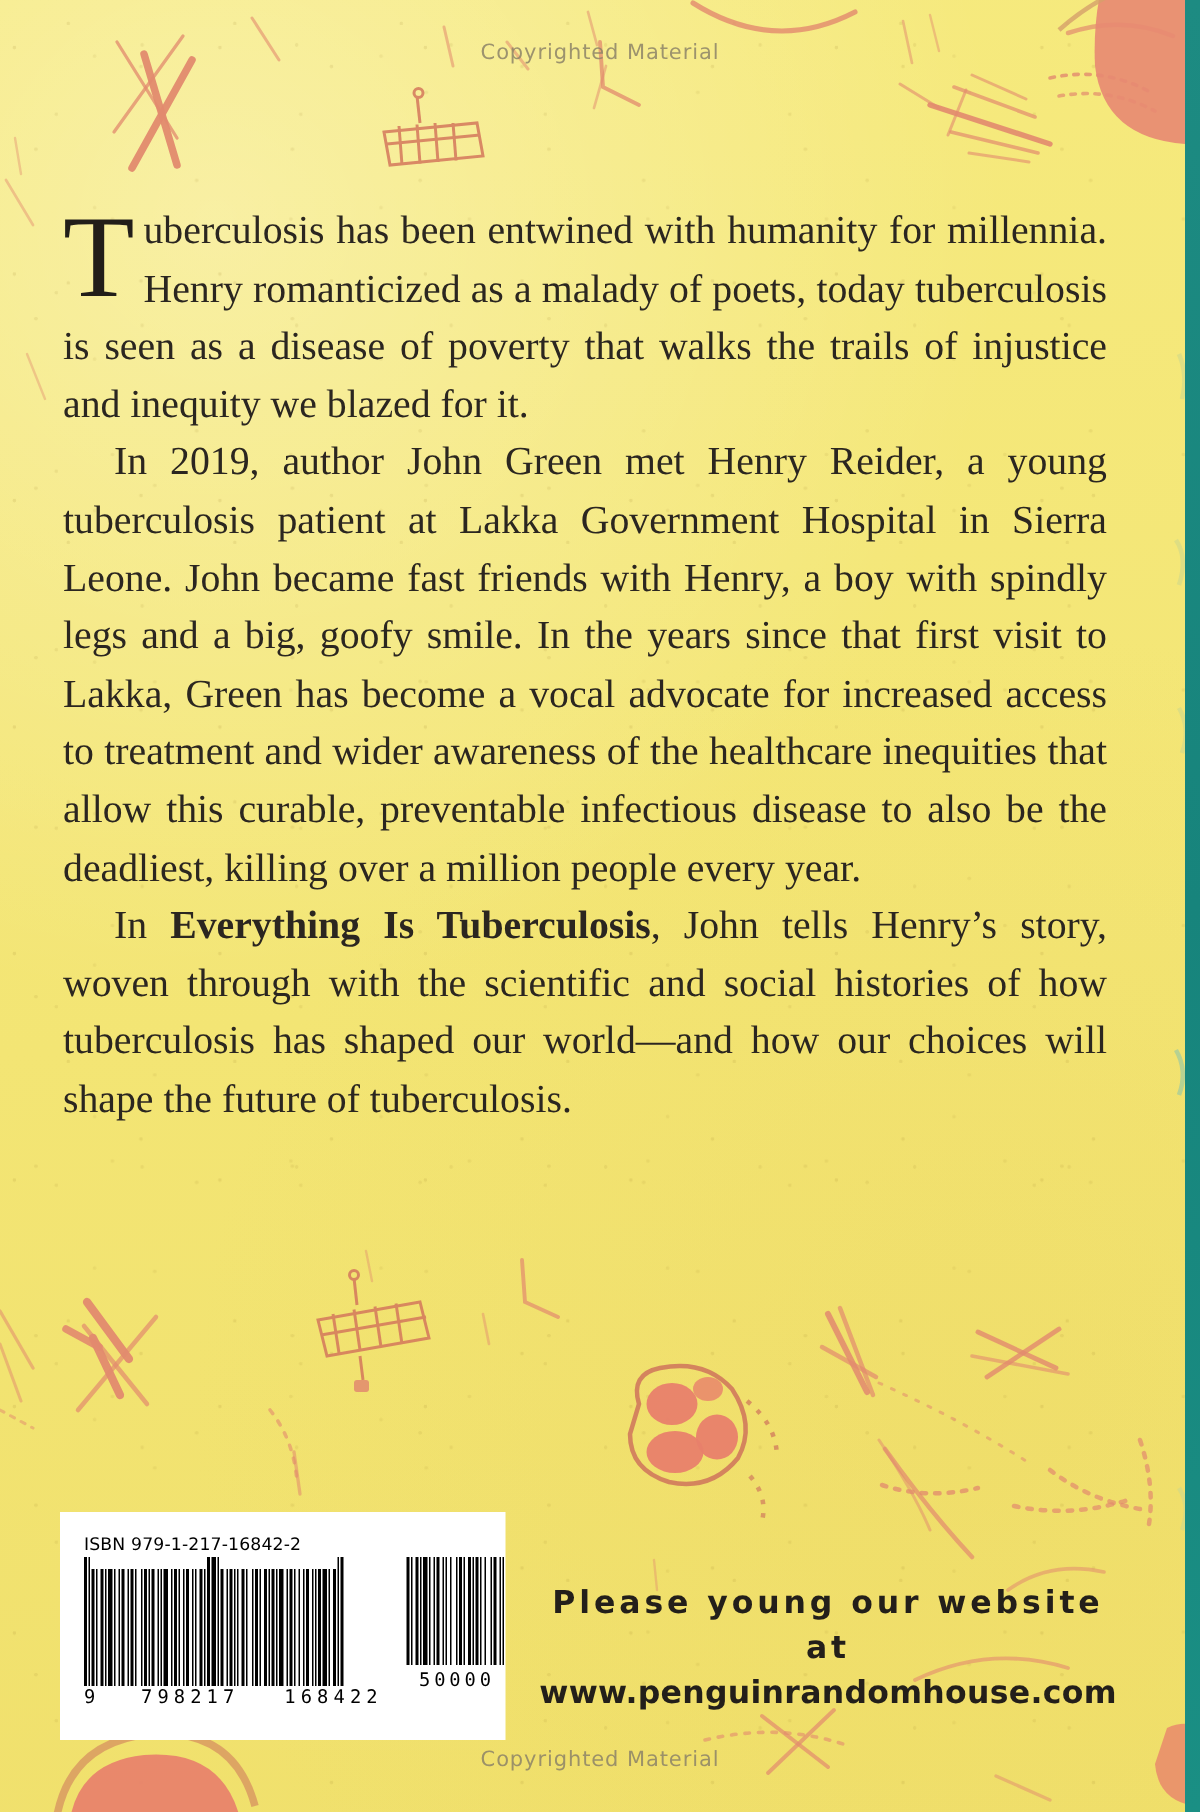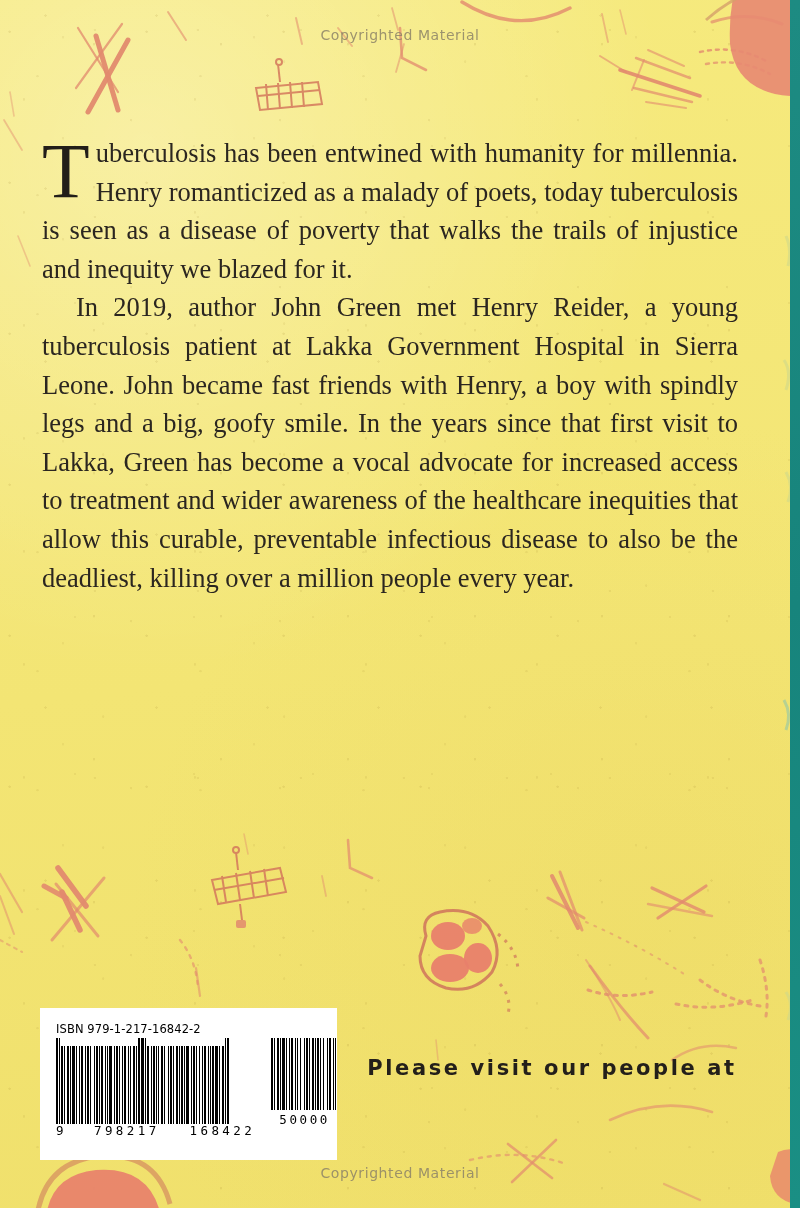--- a/index.html
+++ b/index.html
@@ -336,20 +336,21 @@
   <div class="copyright-mark" id="copyright-top">Copyrighted Material</div>
 
   <div id="blurb">
 
     <p>
       <span class="dropcap">T</span><span>uberculosis has been entwined with humanity for millennia. Henry romanticized as a malady of poets, today tuberculosis is seen as a disease of poverty that walks the trails of injustice and inequity we blazed for it.</span>
     </p>
 
     <p>In 2019, author John Green met Henry Reider, a young tuberculosis patient at Lakka Government Hospital in Sierra Leone. John became fast friends with Henry, a boy with spindly legs and a big, goofy smile. In the years since that first visit to Lakka, Green has become a vocal advocate for increased access to treatment and wider awareness of the healthcare inequities that allow this curable, preventable infectious disease to also be the deadliest, killing over a million people every year.</p>
 
+    <p><span>In </span><span class="booktitle">Everything Is Tuberculosis</span><span>, John tells Henry’s story, woven through with the scientific and social histories of how tuberculosis has shaped our world—and how our choices will shape the future of tuberculosis.</span></p>
   </div>
 
   <div id="barcode-box">
     <div id="isbn-text">ISBN 979-1-217-16842-2</div>
     <div id="barcode-row">
 
       <div id="main-bars-wrap">
         <div class="bars" id="main-bars">
             <span style="width: 2px;"></span>
             <span style="width: 1px; background: transparent;"></span>
@@ -528,18 +529,19 @@
             <span style="width: 1px; background: transparent;"></span>
             <span style="width: 1px;"></span>
             <span style="width: 2px; background: transparent;"></span>
           </div>
         <div id="addon-digits">50000</div>
       </div>
     </div>
   </div>
 
   <div id="website">
-    <div id="website-line1">Please visit our people at</div>
+    <div id="website-line1">Please young our website at</div>
+    <div id="website-line2">www.penguinrandomhouse.com</div>
   </div>
 
   <div class="copyright-mark" id="copyright-bottom">Copyrighted Material</div>
 
 </div>
 
 </body></html>

